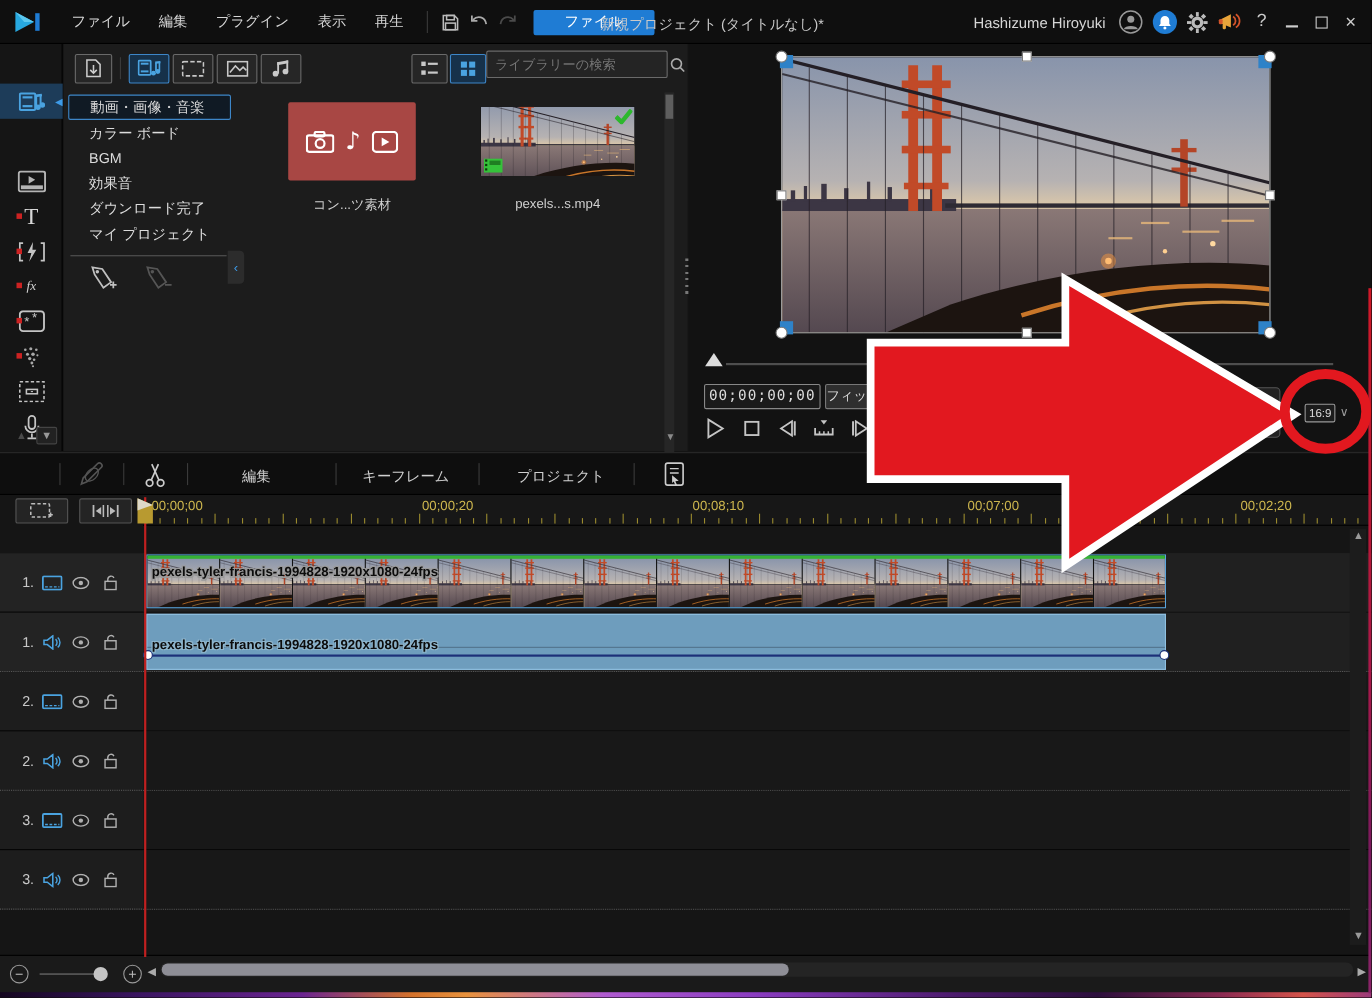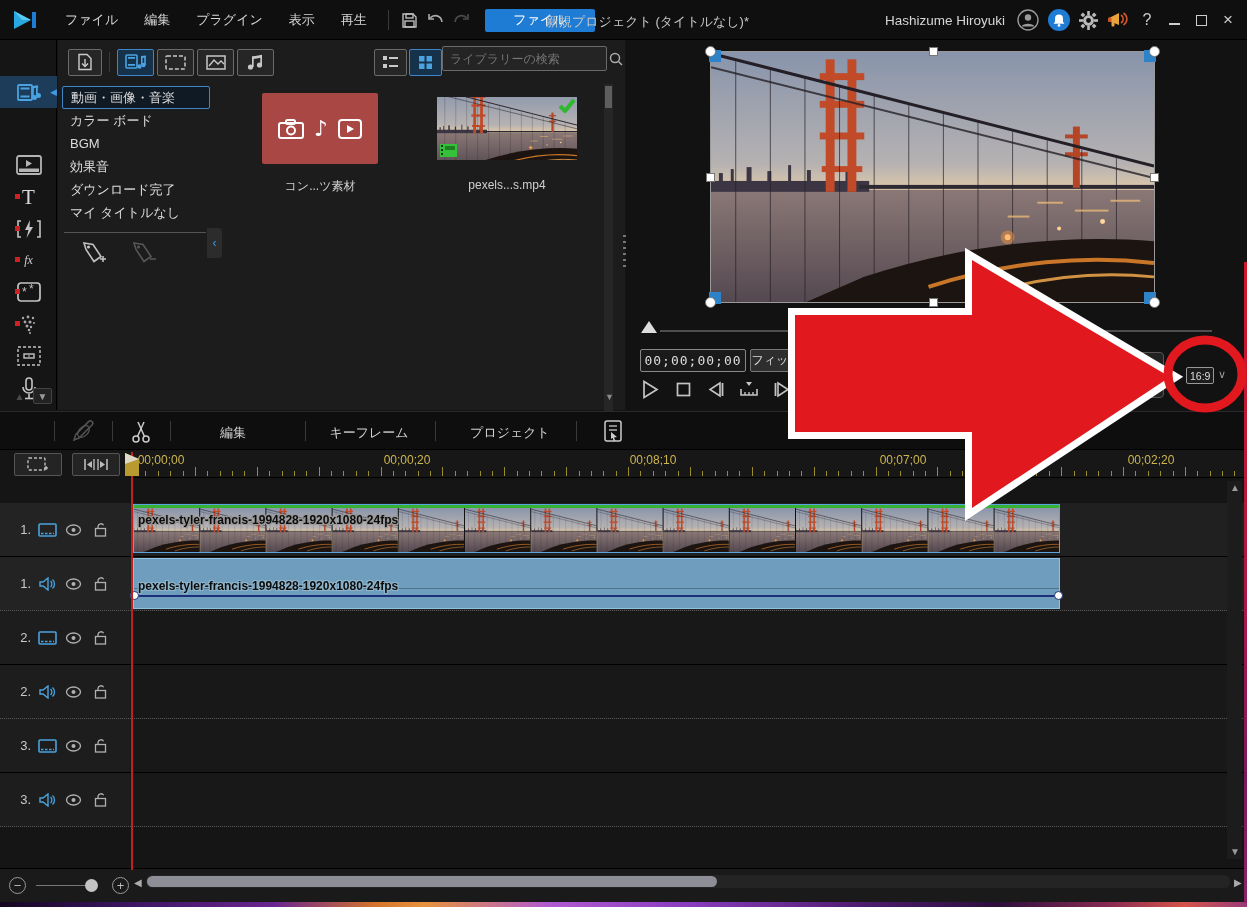--- a/index.html
+++ b/index.html
@@ -35,21 +35,21 @@
   .rail-chev.dis { border-color:transparent; background:transparent; opacity:.4; }
 
   
   #library { position:absolute; left:58px; top:40px; width:567px; height:370px; background:#1c1c1c; }
   .lib-toolbar { position:absolute; left:0; top:4px; width:567px; height:36px; display:flex; align-items:center; }
   .lib-btn { height:27px; border:1px solid #6a6a6a; border-radius:2px; background:#262626; display:flex; align-items:center; justify-content:center; color:#c8c8c8; }
   .lib-btn.sel { border-color:#3d86c8; background:#16314a; color:#4aa3e0; }
   #search-box { position:absolute; left:384px; top:6px; width:165px; height:25px; background:#242424; border:1px solid #6a6a6a; border-radius:2px; display:flex; align-items:center; }
   #search-box input { flex:1; background:transparent; border:0; outline:0; color:#bbb; font-size:12px; padding:0 4px 0 7px; font-family:"Liberation Sans",sans-serif; }
   .cat-list { position:absolute; left:4px; top:46px; width:148px; }
-  .cat-item { height:23px; display:flex; align-items:center; padding-left:8px; font-size:13px; color:#dcdcdc; }
+  .cat-item { height:23px; display:flex; align-items:center; padding-left:19px; font-size:13px; color:#dcdcdc; }
   .cat-item.sel { border:1px solid #3d86c8; border-radius:2px; background:#101a24; }
   .cat-divider { position:absolute; left:6px; top:192px; width:142px; height:1px; background:#555; }
   .tag-row { position:absolute; left:22px; top:200px; display:flex; gap:22px; }
   .collapse-tab { position:absolute; left:149px; top:188px; width:15px; height:30px; background:#2c2c2c; border-radius:0 4px 4px 0; display:flex; align-items:center; justify-content:center; color:#3d9be8; font-size:12px; }
   .tile-label { font-size:12px; color:#cfcfcf; text-align:center; }
   #tile-pack { position:absolute; left:204px; top:53px; width:116px; height:71px; background:#a84744; border-radius:2px; display:flex; align-items:center; justify-content:center; gap:10px; }
   #tile-pack-label { position:absolute; left:204px; top:138px; width:116px; }
   #tile-video { position:absolute; left:379px; top:57px; width:140px; height:63px; background:#000; }
   #tile-video-label { position:absolute; left:379px; top:138px; width:140px; }
   .lib-scroll { position:absolute; left:546px; top:44px; width:9px; height:352px; background:#262626; }
@@ -457,21 +457,21 @@
           </svg>
       </span>
     </div>
 
     <div class="cat-list">
       <div class="cat-item sel">動画・画像・音楽</div>
       <div class="cat-item">カラー ボード</div>
       <div class="cat-item">BGM</div>
       <div class="cat-item">効果音</div>
       <div class="cat-item">ダウンロード完了</div>
-      <div class="cat-item">マイ タイトルなし</div>
+      <div class="cat-item">マイ プロジェクト</div>
     </div>
     <div class="cat-divider"></div>
     <div class="tag-row">
       <span>
         <svg width="28" height="26" viewBox="0 0 28 26">
             <path d="M4,3 l9,1.5 8,12 -7,5 -8,-12 z" fill="none" stroke="#c0c0c0" stroke-width="1.6"></path>
             <circle cx="8.5" cy="7" r="1.6" fill="#c0c0c0"></circle>
             <line x1="20" y1="19" x2="26" y2="19" stroke="#c0c0c0" stroke-width="1.6"></line>
             <line x1="23" y1="16" x2="23" y2="22" stroke="#c0c0c0" stroke-width="1.6"></line>
           </svg>

